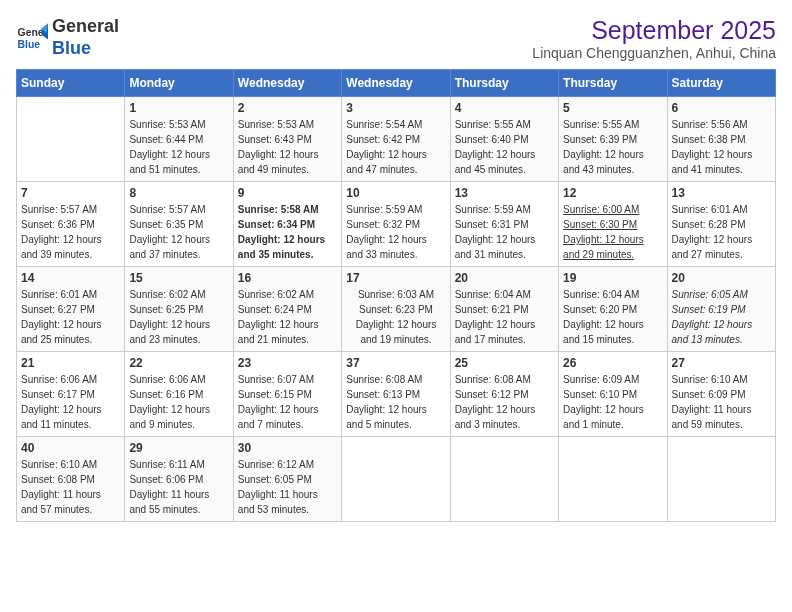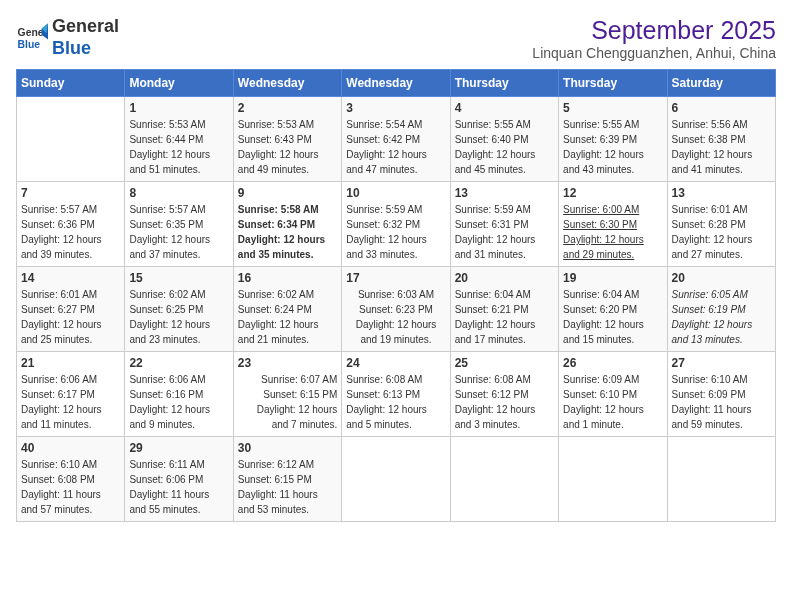--- a/index.html
+++ b/index.html
@@ -284,27 +284,27 @@
         </td>
         <td>
           <span class="day-num">22</span>
           <div class="day-info" style="white-space: pre-line;">Sunrise: 6:06 AM
 Sunset: 6:16 PM
 Daylight: 12 hours
 and 9 minutes.</div>
         </td>
         <td>
           <span class="day-num">23</span>
-          <div class="day-info" style="white-space: pre-line; text-align: right;">Sunrise: 6:07 AM
+          <div class="day-info" style="white-space: pre-line;">Sunrise: 6:07 AM
 Sunset: 6:15 PM
 Daylight: 12 hours
 and 7 minutes.</div>
         </td>
         <td>
-          <span class="day-num">24</span>
+          <span class="day-num">37</span>
           <div class="day-info" style="white-space: pre-line;">Sunrise: 6:08 AM
 Sunset: 6:13 PM
 Daylight: 12 hours
 and 5 minutes.</div>
         </td>
         <td>
           <span class="day-num">25</span>
           <div class="day-info" style="white-space: pre-line;">Sunrise: 6:08 AM
 Sunset: 6:12 PM
 Daylight: 12 hours
@@ -336,21 +336,21 @@
         <td>
           <span class="day-num">29</span>
           <div class="day-info" style="white-space: pre-line;">Sunrise: 6:11 AM
 Sunset: 6:06 PM
 Daylight: 11 hours
 and 55 minutes.</div>
         </td>
         <td>
           <span class="day-num">30</span>
           <div class="day-info" style="white-space: pre-line;">Sunrise: 6:12 AM
-Sunset: 6:15 PM
+Sunset: 6:05 PM
 Daylight: 11 hours
 and 53 minutes.</div>
         </td>
         <td class="empty-cell"></td>
         <td class="empty-cell"></td>
         <td class="empty-cell"></td>
         <td class="empty-cell"></td>
       </tr>
     </tbody>
 </table>

